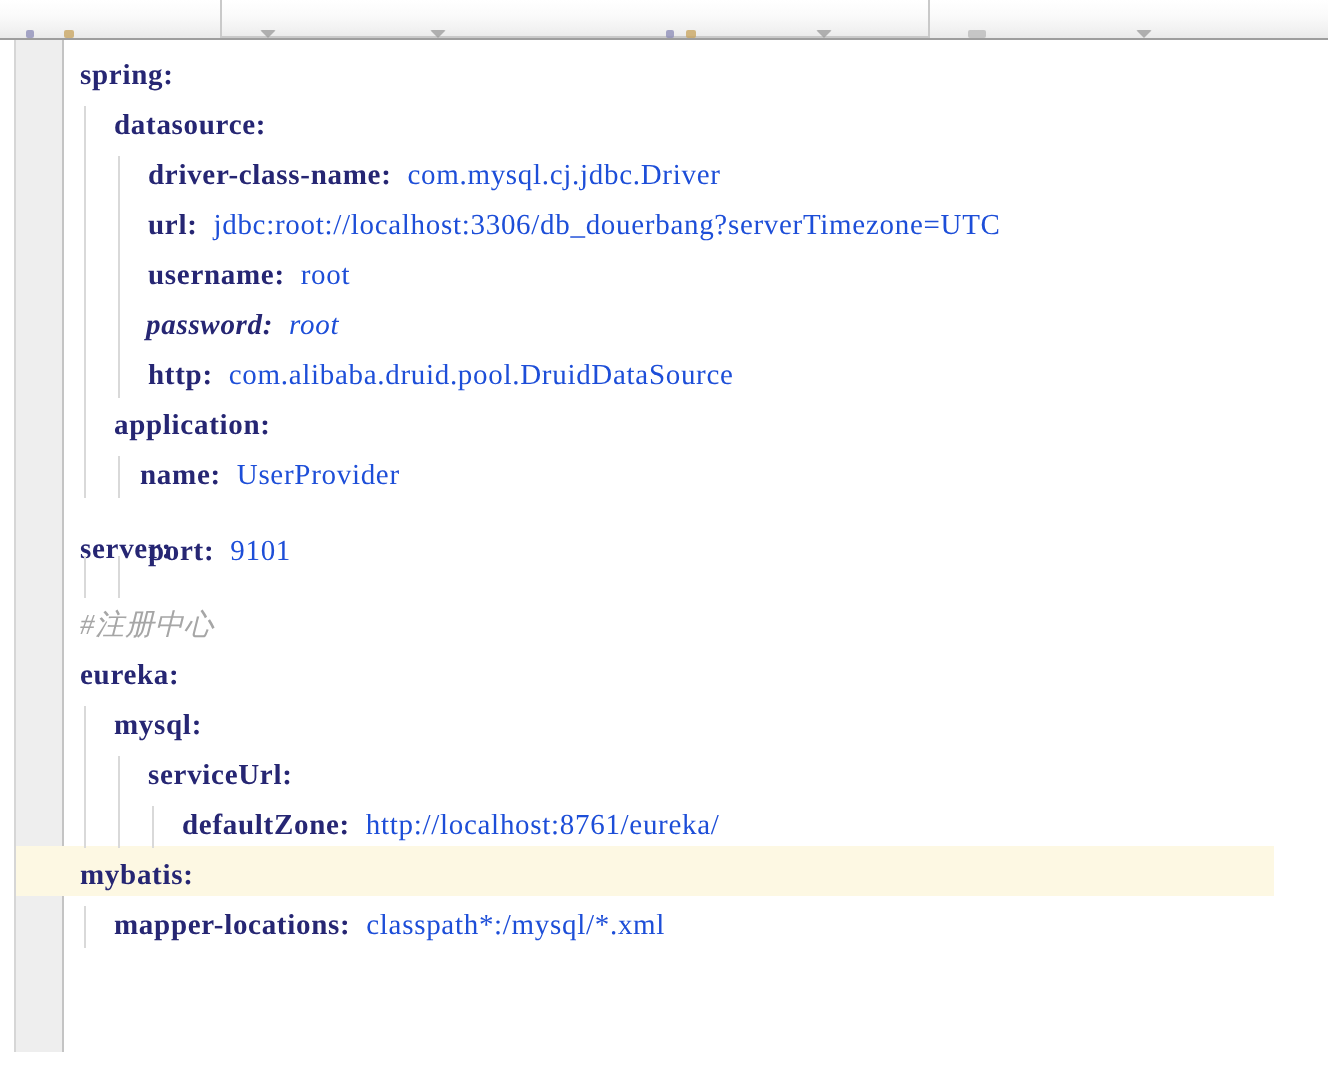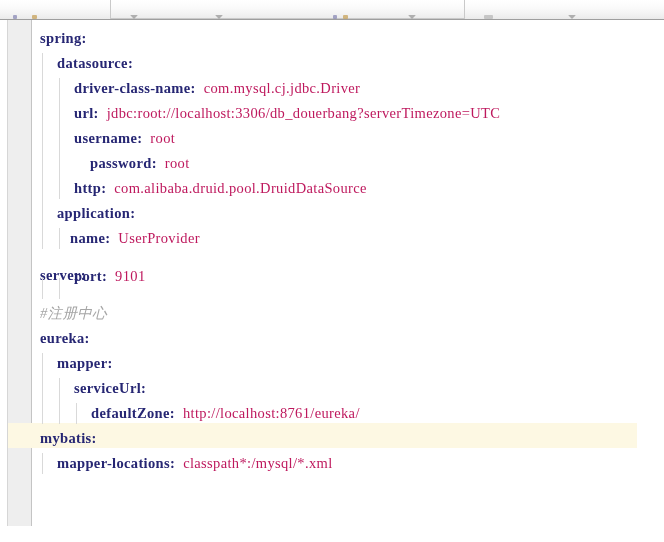--- a/index.html
+++ b/index.html
@@ -104,21 +104,21 @@
   }
   .code-line .k {
     color: #262673;
     font-weight: bold;
   }
   .code-line .p {
     color: #262673;
     font-weight: bold;
   }
   .code-line .v {
-    color: #be185d;
+    color: #1d4ed8;
     font-weight: normal;
   }
   .code-line .c {
     color: #a6a6a6;
     font-style: italic;
     font-weight: normal;
   }
 
   
   #current-line-highlight {
@@ -167,29 +167,29 @@
 
   <div id="current-line-gutter-highlight" style="top: 403px;"></div>
   <div id="current-line-highlight" style="top: 403px;"></div>
 
   <div id="code-surface">
       <div class="code-line" style="top: 6px; left: 8px;"><span class="k">spring</span><span class="p">:</span></div>
       <div class="code-line" style="top: 31px; left: 25px;"><span class="k">datasource</span><span class="p">:</span></div>
       <div class="code-line" style="top: 56px; left: 42px;"><span class="k">driver-class-name</span><span class="p">:</span><span class="v">  com.mysql.cj.jdbc.Driver</span></div>
       <div class="code-line" style="top: 81px; left: 42px;"><span class="k">url</span><span class="p">:</span><span class="v">  jdbc:root://localhost:3306/db_douerbang?serverTimezone=UTC</span></div>
       <div class="code-line" style="top: 106px; left: 42px;"><span class="k">username</span><span class="p">:</span><span class="v">  root</span></div>
-      <div class="code-line" style="top: 131px; left: 58px;"><span class="k">password</span><span class="p">:</span><span class="v">  root</span></div>
+      <div class="code-line" style="top: 131px; left: 41px; font-style: italic;"><span class="k">password</span><span class="p">:</span><span class="v">  root</span></div>
       <div class="code-line" style="top: 156px; left: 42px;"><span class="k">http</span><span class="p">:</span><span class="v">  com.alibaba.druid.pool.DruidDataSource</span></div>
       <div class="code-line" style="top: 181px; left: 25px;"><span class="k">application</span><span class="p">:</span></div>
       <div class="code-line" style="top: 206px; left: 38px;"><span class="k">name</span><span class="p">:</span><span class="v">  UserProvider</span></div>
       <div class="code-line" style="top: 243px; left: 8px;"><span class="k">server</span><span class="p">:</span></div>
       <div class="code-line" style="top: 244px; left: 42px;"><span class="k">port</span><span class="p">:</span><span class="v">  9101</span></div>
       <div class="code-line" style="top: 281px; left: 8px;"><span class="c">#注册中心</span></div>
       <div class="code-line" style="top: 306px; left: 8px;"><span class="k">eureka</span><span class="p">:</span></div>
-      <div class="code-line" style="top: 331px; left: 25px;"><span class="k">mapper</span><span class="p">:</span></div>
+      <div class="code-line" style="top: 331px; left: 25px;"><span class="k">mysql</span><span class="p">:</span></div>
       <div class="code-line" style="top: 356px; left: 42px;"><span class="k">serviceUrl</span><span class="p">:</span></div>
       <div class="code-line" style="top: 381px; left: 59px;"><span class="k">defaultZone</span><span class="p">:</span><span class="v">  http://localhost:8761/eureka/</span></div>
       <div class="code-line" style="top: 406px; left: 8px;"><span class="k">mybatis</span><span class="p">:</span></div>
       <div class="code-line" style="top: 431px; left: 25px;"><span class="k">mapper-locations</span><span class="p">:</span><span class="v">  classpath*:/mysql/*.xml</span></div>
       <div class="indent-guide" style="left: 10px; top: 33px; height: 196px;"></div>
       <div class="indent-guide" style="left: 10px; top: 258px; height: 21px;"></div>
       <div class="indent-guide" style="left: 10px; top: 333px; height: 71px;"></div>
       <div class="indent-guide" style="left: 10px; top: 433px; height: 21px;"></div>
       <div class="indent-guide" style="left: 27px; top: 58px; height: 121px;"></div>
       <div class="indent-guide" style="left: 27px; top: 208px; height: 21px;"></div>

